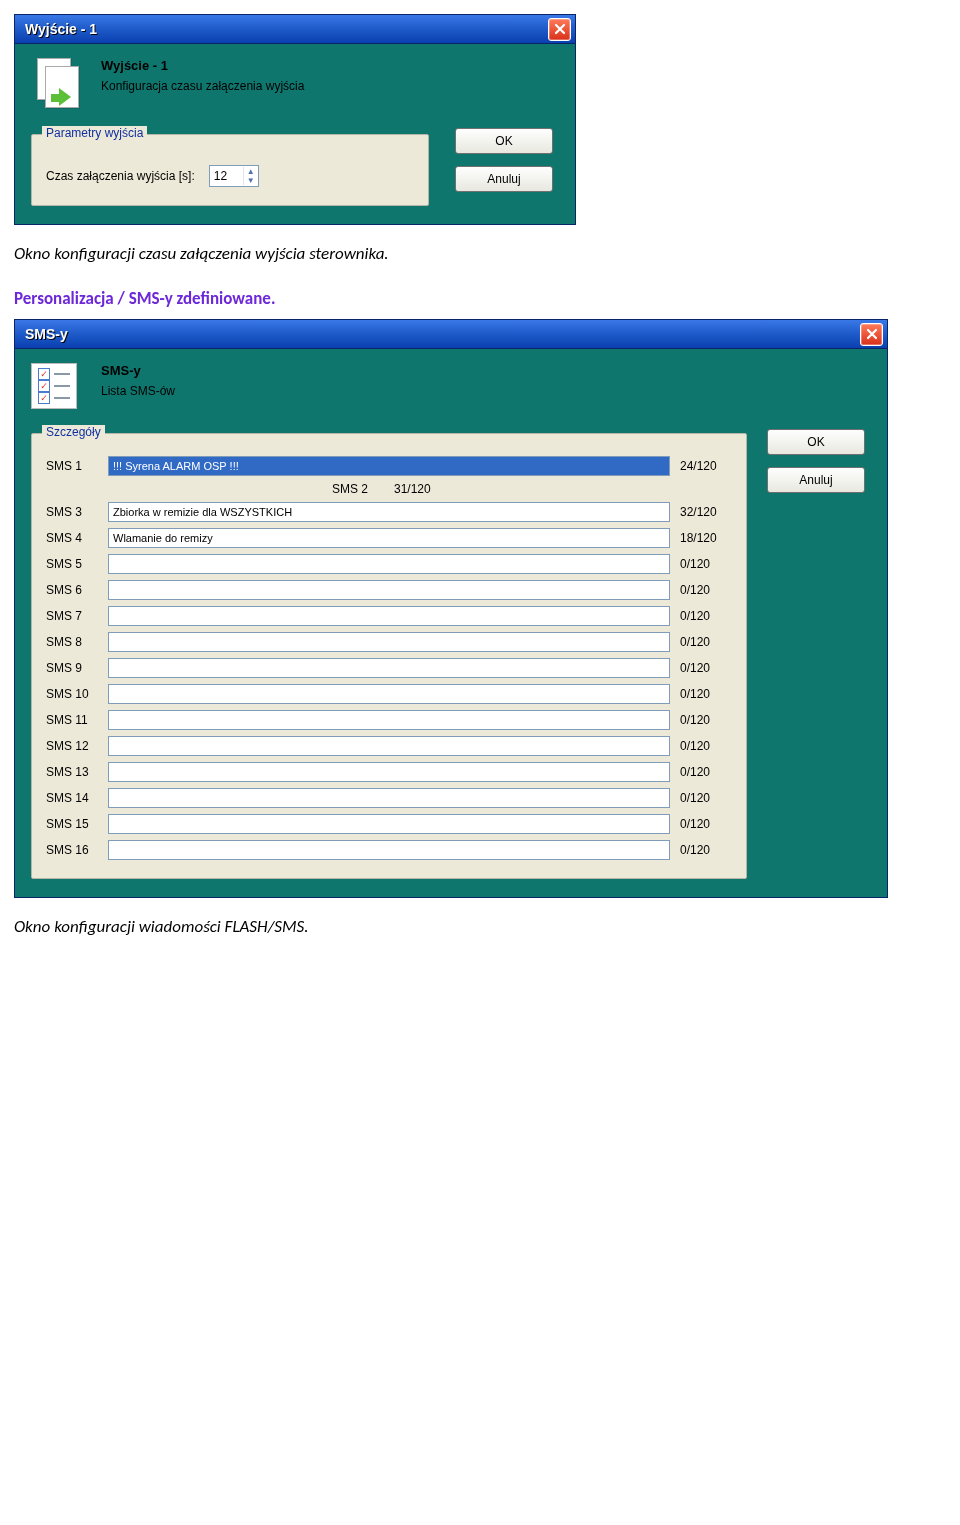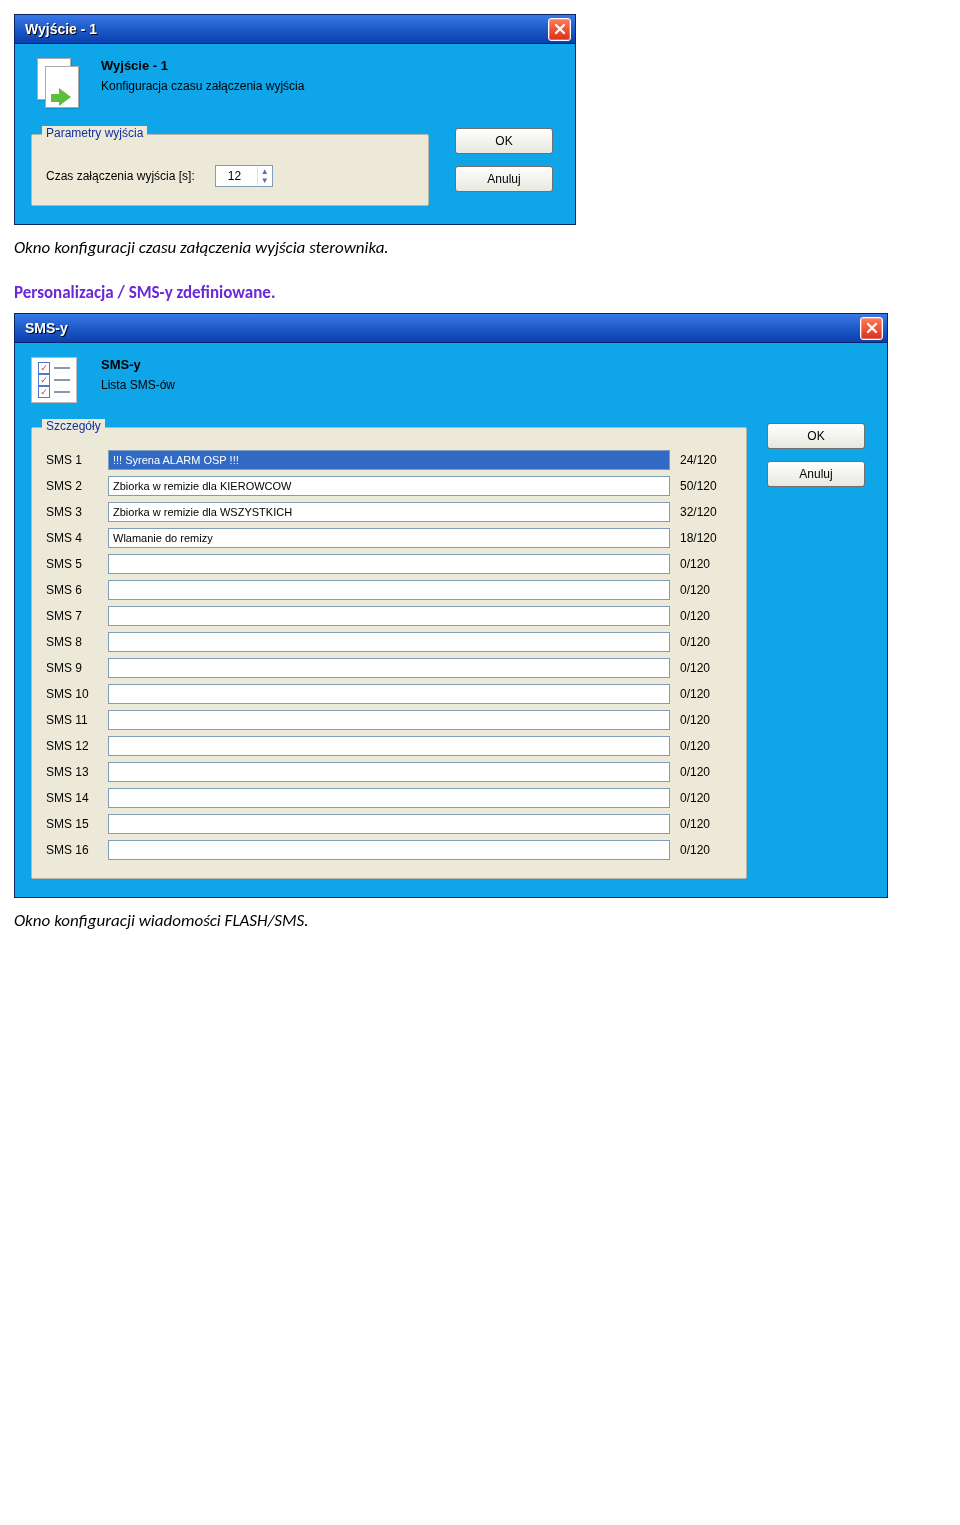--- a/index.html
+++ b/index.html
@@ -7,22 +7,22 @@
     font-family: "Calibri", "Segoe UI", Arial, sans-serif;
     background: #fff;
     width: 960px;
     color: #000;
   }
   .page { padding: 14px 18px 30px 14px; }
 
   
   .win {
     border: 1px solid #0a246a;
-    background: #0ea5e9;
-    margin-bottom: 12px;
+    background: #0f766e;
+    margin-bottom: 18px;
   }
   .titlebar {
     height: 28px;
     background: linear-gradient(to bottom, #3b78e7 0%, #1e5bc9 50%, #0a3fb0 100%);
     display: flex; align-items: center;
     padding: 0 4px 0 10px;
     border-bottom: 1px solid #0a246a;
   }
   .titlebar .title {
     flex: 1;
@@ -79,21 +79,21 @@
     display:flex; align-items:center; justify-content:center;
     cursor:pointer;
     margin-bottom: 12px;
   }
 
   .spin {
     width: 44px; height: 20px;
     border: 1px solid #7f9db9;
     background:#fff;
     font-family: Tahoma, Arial, sans-serif; font-size:12px;
-    padding-left:12px;
+    padding-left:4px;
     display:inline-flex; align-items:center;
   }
   .spin .arrows {
     margin-left:auto;
     width:14px; height:18px;
     display:flex; flex-direction:column;
     border-left:1px solid #dbe4f0;
   }
   .spin .arrows div {
     flex:1; display:flex; align-items:center; justify-content:center;
@@ -181,21 +181,21 @@
           </div>
         </div>
         <div class="hdr-text">
           <div class="hdr-title">Wyjście - 1</div>
           <div class="hdr-sub">Konfiguracja czasu załączenia wyjścia</div>
         </div>
       </div>
       <div class="win1-body">
         <div class="groupbox">
           <div class="legend">Parametry wyjścia</div>
-          <div style="display:flex;align-items:center;gap:20px;margin-top:8px;">
+          <div style="display:flex;align-items:center;gap:14px;margin-top:8px;">
             <span>Czas załączenia wyjścia [s]:</span>
             <div class="spin">
               <span>12</span>
               <div class="arrows">
                 <div>▲</div>
                 <div>▼</div>
               </div>
             </div>
           </div>
         </div>
@@ -249,22 +249,21 @@
           <div class="groupbox" style="margin-top:8px;padding-bottom:12px;">
             <div class="legend">Szczegóły</div>
             <div id="sms-rows">
                 <div class="sms-row">
                   <div class="lbl">SMS 1</div>
                   <input type="text" class="sel" value="!!! Syrena ALARM OSP !!!" style="">
                   <div class="count">24/120</div>
                 </div>
                 <div class="sms-row">
                   <div class="lbl">SMS 2</div>
-                  <input type="text" value="Zbiorka w remizie dla KIEROWCOW" style="">
-                  <div class="count">50/120</div>
+                  <div class="count">31/120</div>
                 </div>
                 <div class="sms-row">
                   <div class="lbl">SMS 3</div>
                   <input type="text" value="Zbiorka w remizie dla WSZYSTKICH" style="">
                   <div class="count">32/120</div>
                 </div>
                 <div class="sms-row">
                   <div class="lbl">SMS 4</div>
                   <input type="text" value="Wlamanie do remizy" style="">
                   <div class="count">18/120</div>

